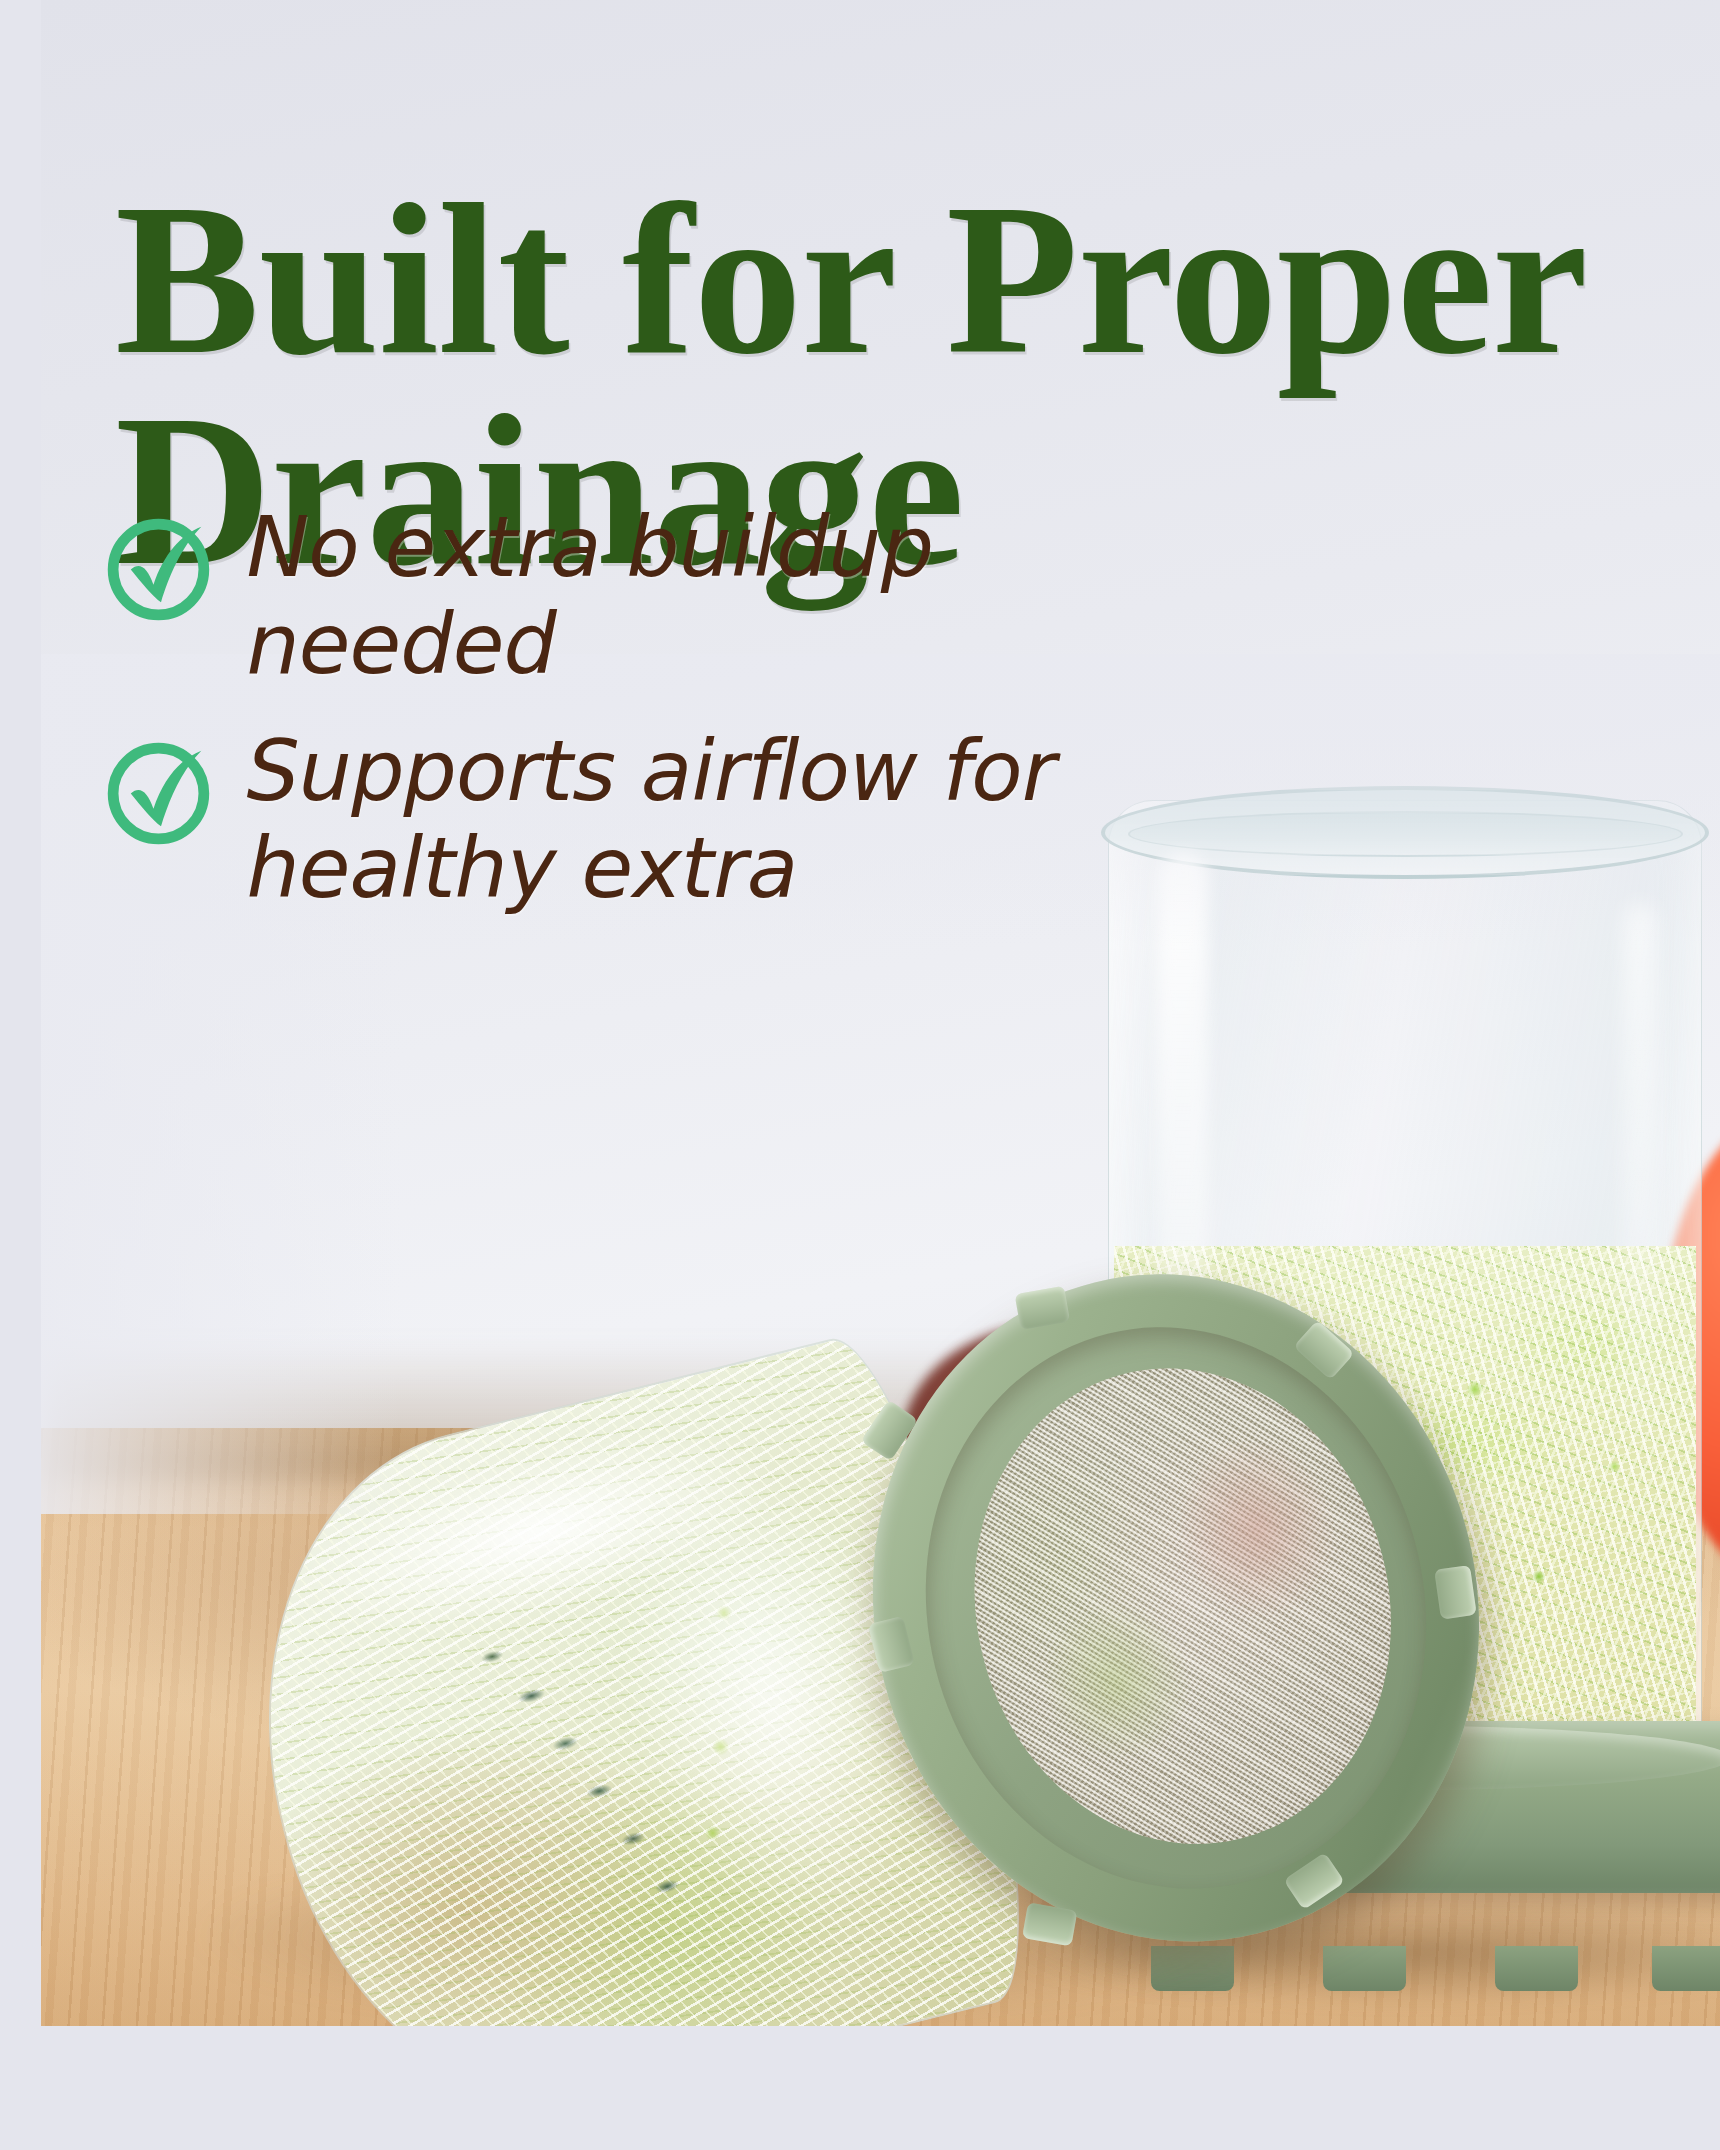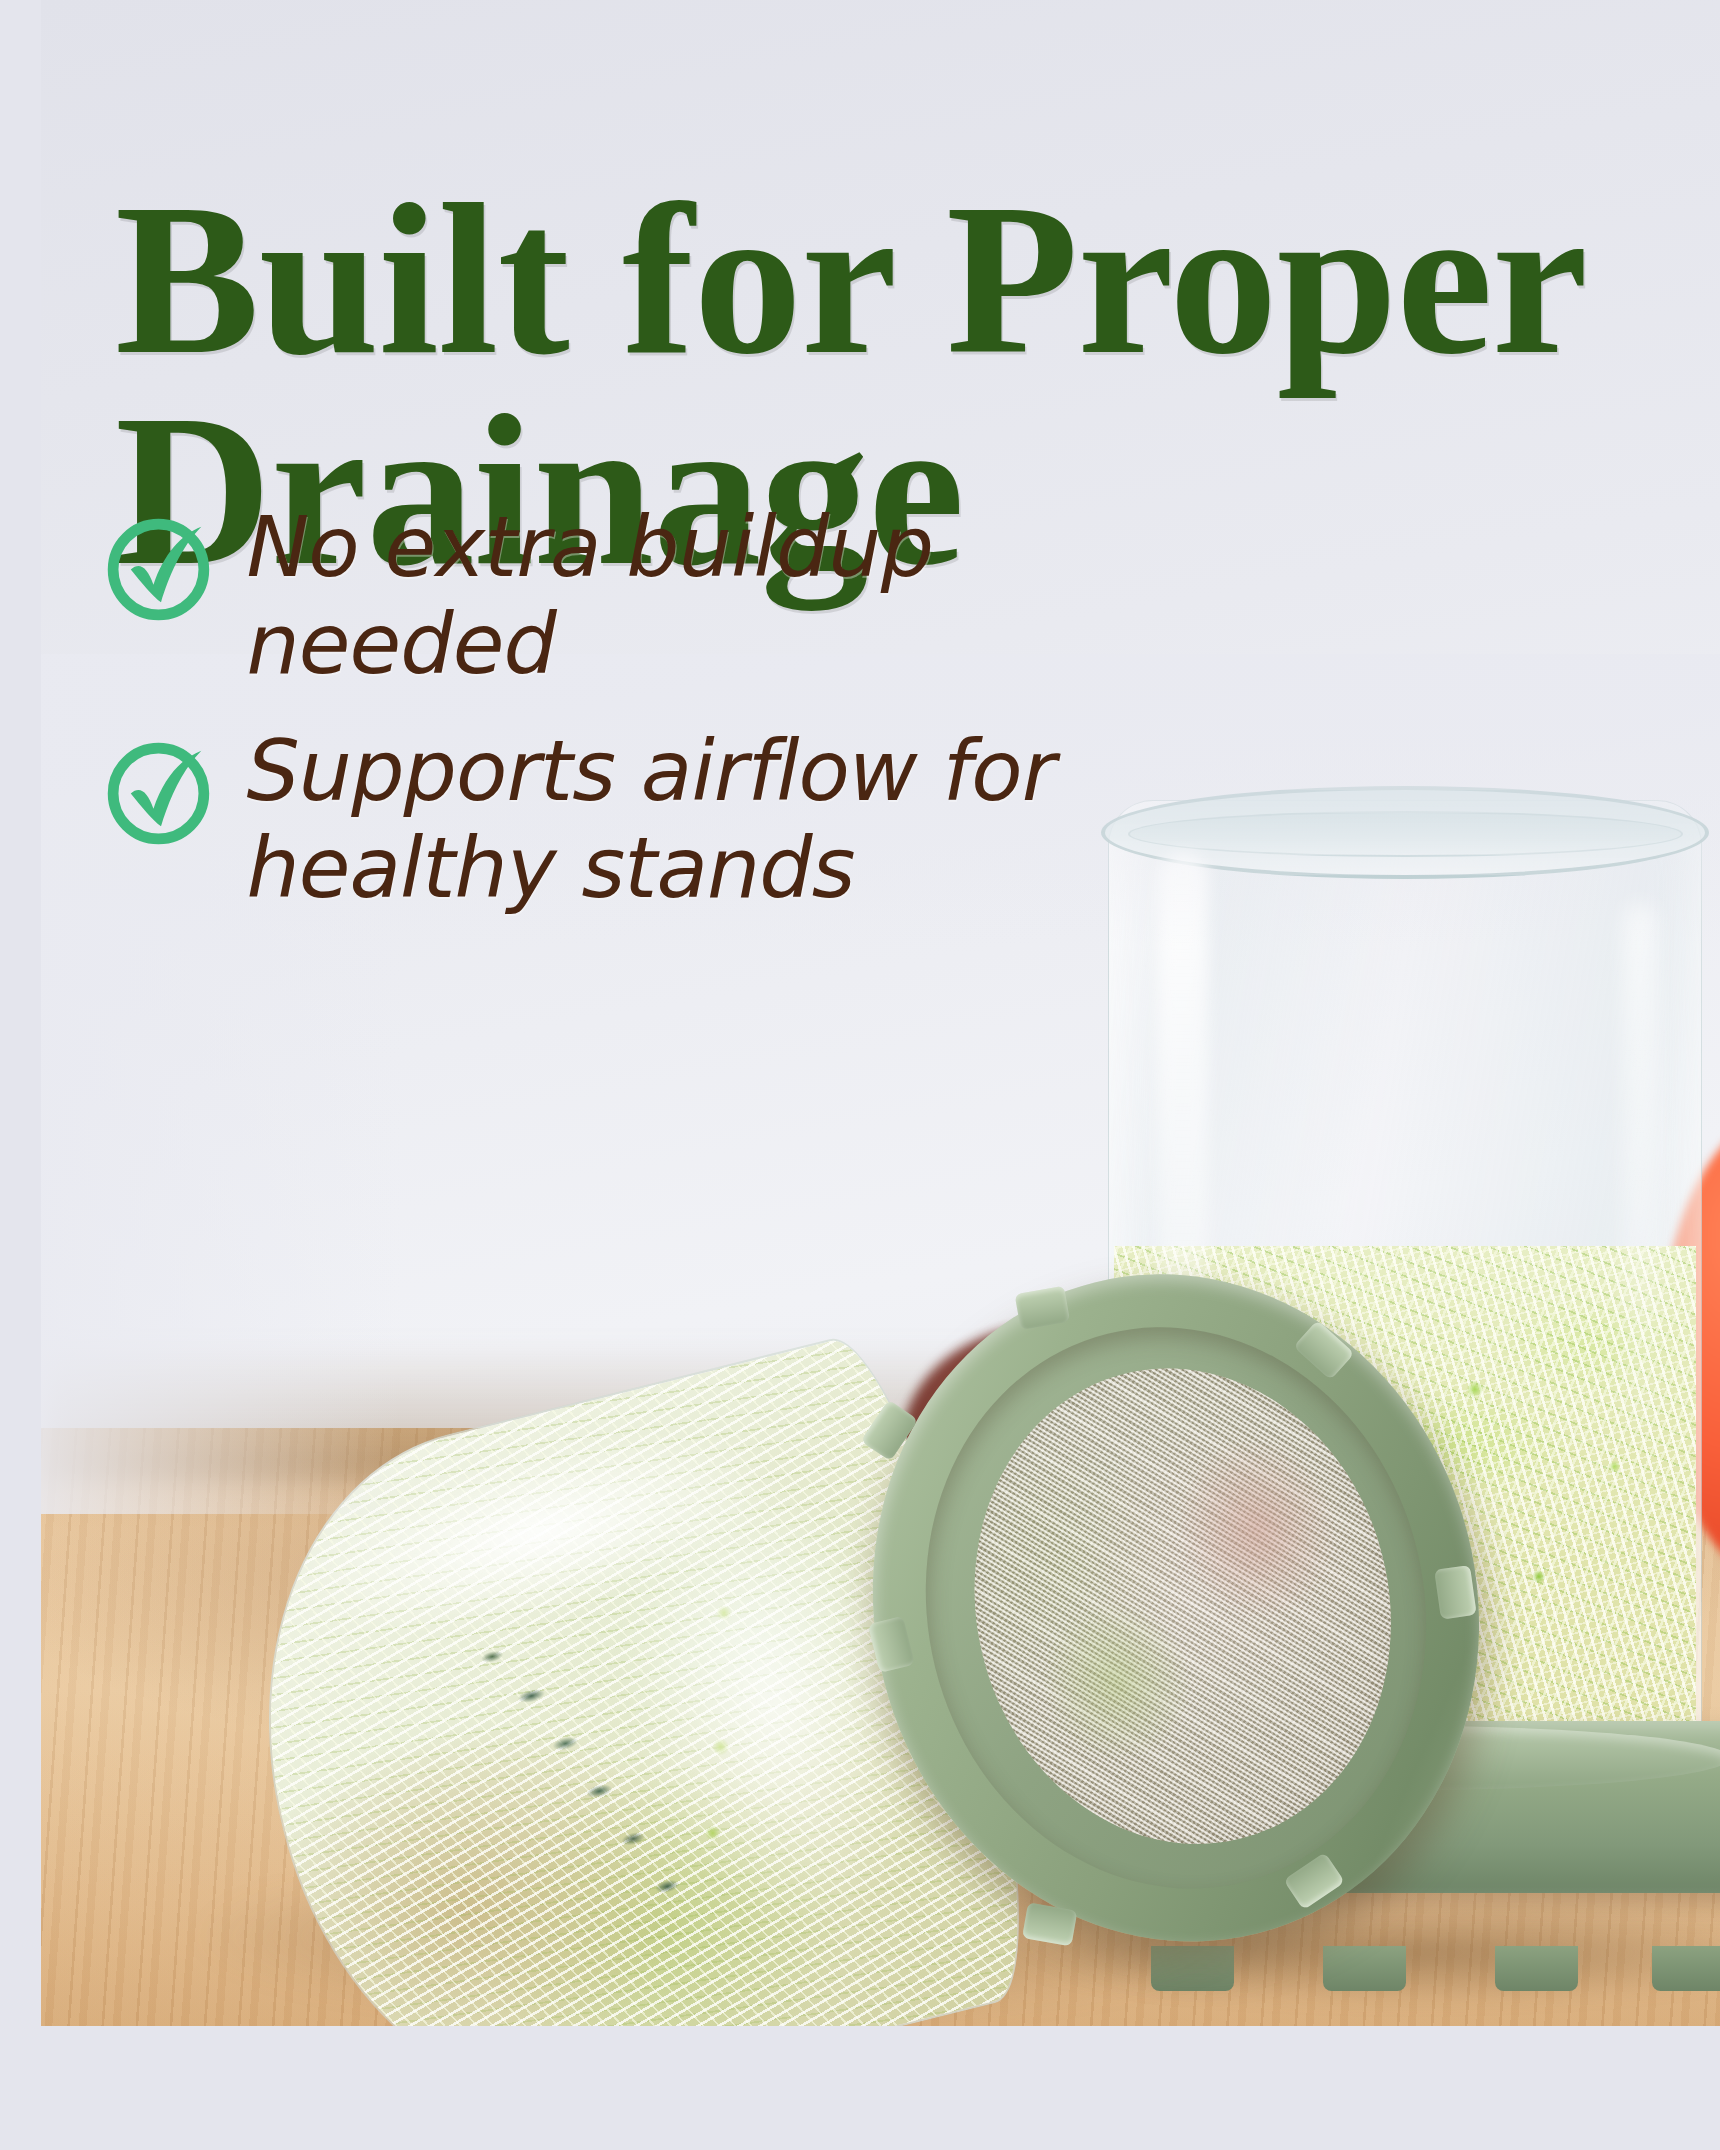--- a/index.html
+++ b/index.html
@@ -422,19 +422,19 @@
       </li>
 
 
       <li class="bullet">
         <span class="check-wrap">
           <svg viewBox="0 0 100 100" aria-hidden="true">
             <circle cx="48" cy="52" r="36" fill="none" stroke="#3fba7d" stroke-width="8.5"></circle>
             <path d="M26 52 C33 46 39 50 44 64 C52 40 66 24 82 18 C66 34 56 58 50 78 C44 74 34 62 26 52 Z" fill="#3fba7d"></path>
           </svg>
         </span>
-        <span class="bullet-text">Supports airflow for healthy stands</span>
+        <span class="bullet-text">Supports airflow for healthy extra</span>
       </li>
 
     </ul>
   </div>
 </div>
 
 
 </body></html>

